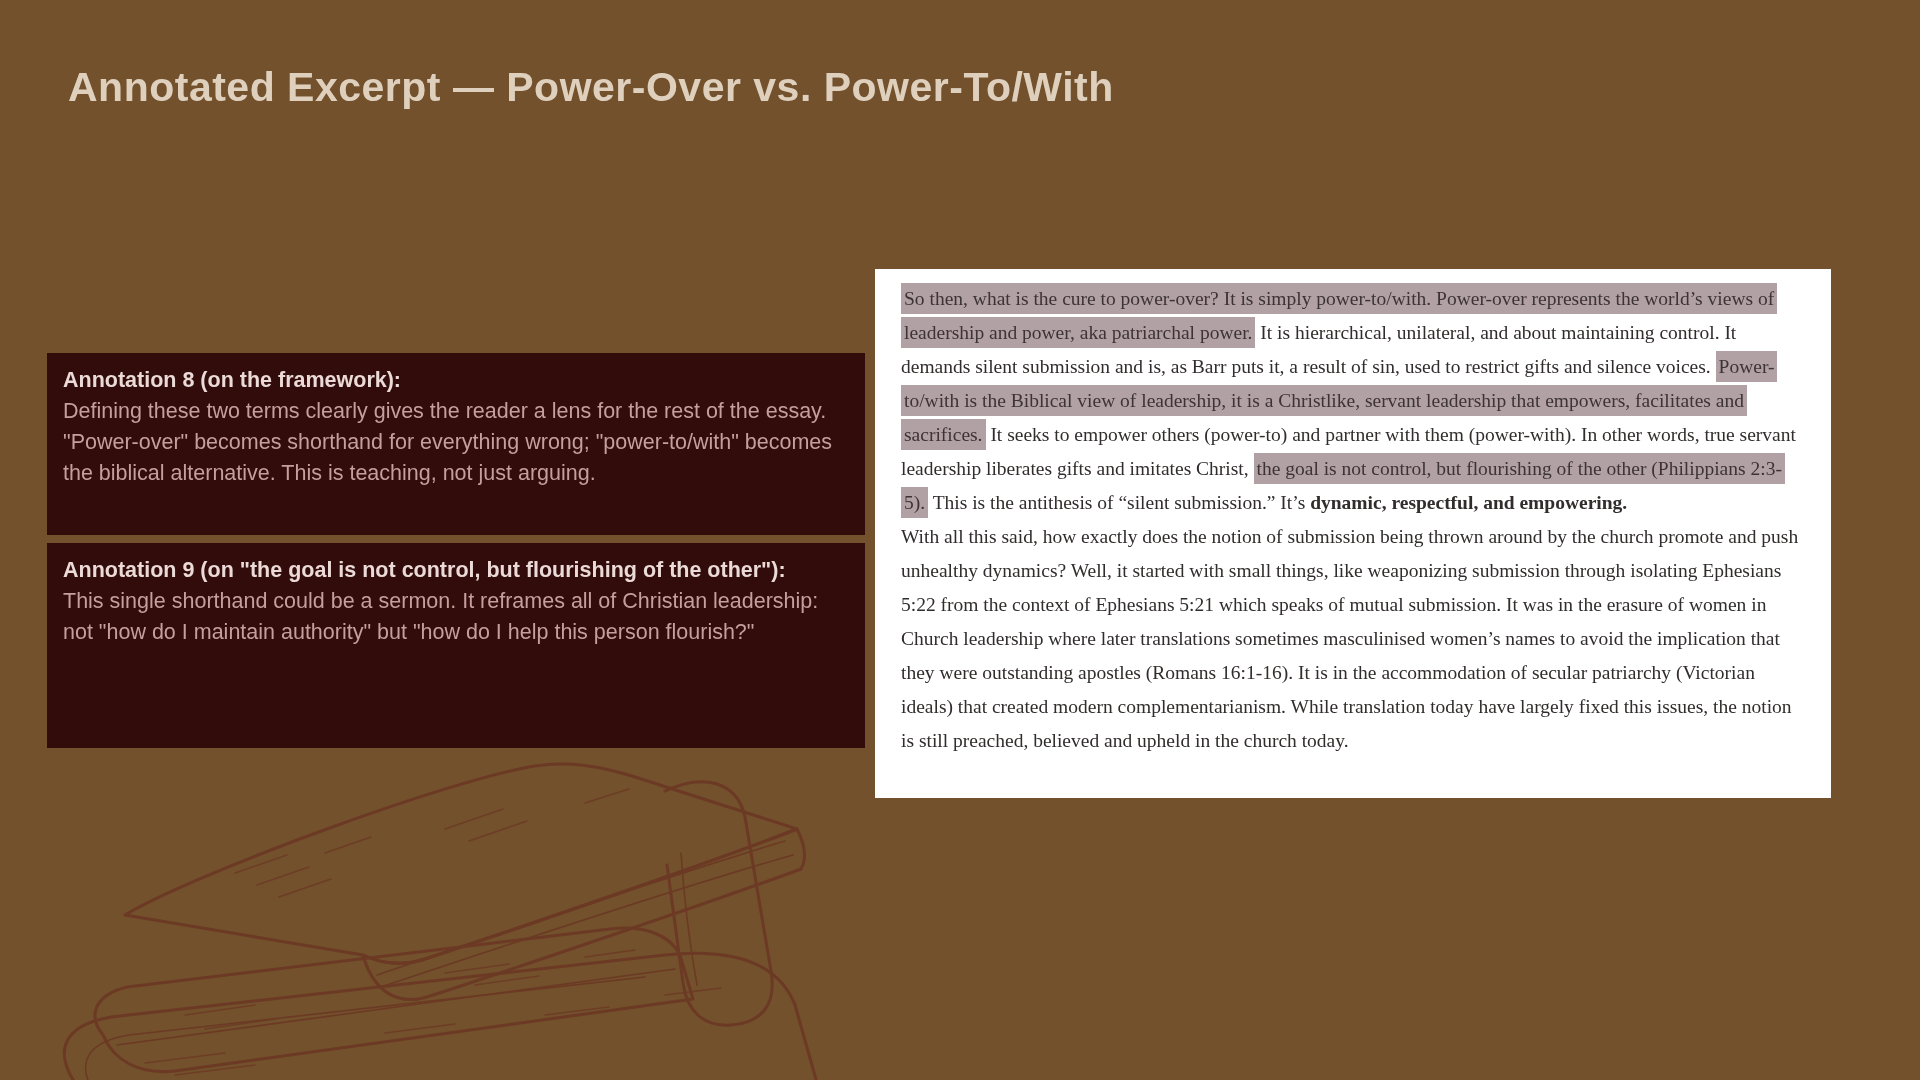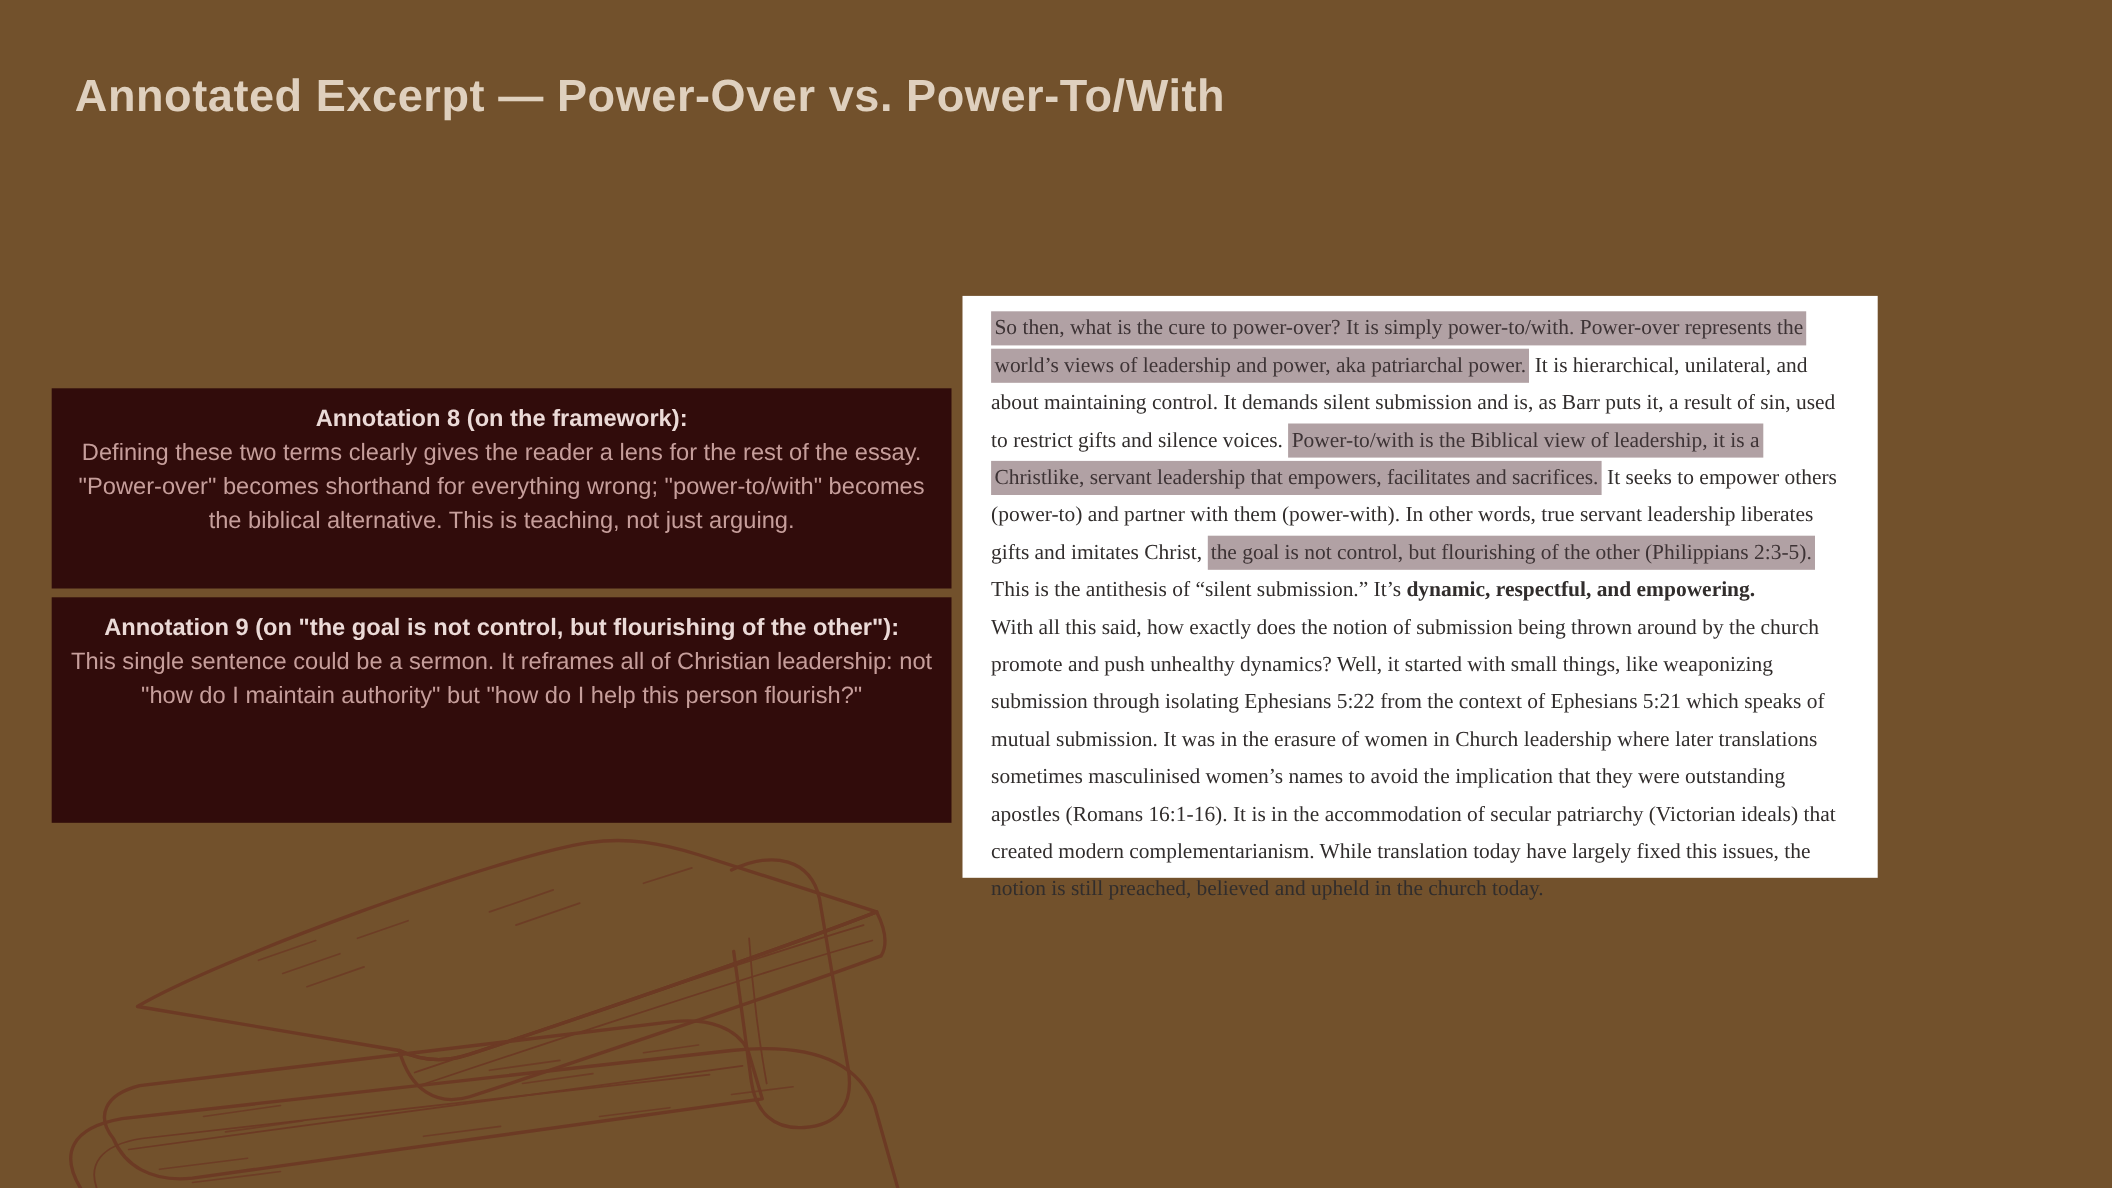--- a/index.html
+++ b/index.html
@@ -14,30 +14,30 @@
   .page-title {
     position:absolute; left:68px; top:58px; width:1280px;
     font-size:41px; font-weight:800; letter-spacing:.5px;
     line-height:1.43; color:#DFD0BE;
   }
 
   .annotation-card {
     position:absolute; left:47px; width:818px;
     background:#310C0B; color:#C69E9B;
     padding:12px 16px 14px 16px;
-    font-size:21.5px; line-height:31px;text-align:center;
+    font-size:21.5px; line-height:31px;
   }
   .annotation-card .card-heading {
     color:#EBDAD7; font-weight:bold;
   }
   .card-8 { top:353px; min-height:182px; }
   .card-9 { top:543px; min-height:205px; }
 
   .excerpt-panel {
-    position:absolute; left:875px; top:269px; width:832px; height:529px;
+    position:absolute; left:875px; top:269px; width:956px; height:529px;
     background:#FFFFFF; padding:13px 26px 16px 26px;
     font-family:"Liberation Serif", serif;
     font-size:19.5px; line-height:34px; color:#312D2C;
   }
   .excerpt-panel p + p { }
   .hl {
     background:#B1A1A4; color:#3D3335;
     padding:5px 3px;
     -webkit-box-decoration-break:clone; box-decoration-break:clone;
   }
@@ -54,21 +54,21 @@
 
   <h1 class="page-title">Annotated Excerpt — Power-Over vs. Power-To/With</h1>
 
   <div class="annotation-card card-8">
     <div class="card-heading">Annotation 8 (on the framework):</div>
     <div class="card-body">Defining these two terms clearly gives the reader a lens for the rest of the essay. "Power-over" becomes shorthand for everything wrong; "power-to/with" becomes the biblical alternative. This is teaching, not just arguing.</div>
   </div>
 
   <div class="annotation-card card-9">
     <div class="card-heading">Annotation 9 (on "the goal is not control, but flourishing of the other"):</div>
-    <div class="card-body">This single sentence could be a sermon. It reframes all of Christian leadership: not "how do I maintain authority" but "how do I help this person flourish?"</div>
+    <div class="card-body">This single shorthand could be a sermon. It reframes all of Christian leadership: not "how do I maintain authority" but "how do I help this person flourish?"</div>
   </div>
 
   <div class="excerpt-panel">
     <p><span class="hl">So then, what is the cure to power-over? It is simply power-to/with. Power-over represents the world’s views of leadership and power, aka patriarchal power.</span><span> It is hierarchical, unilateral, and about maintaining control. It demands silent submission and is, as Barr puts it, a result of sin, used to restrict gifts and silence voices. </span><span class="hl">Power-to/with is the Biblical view of leadership, it is a Christlike, servant leadership that empowers, facilitates and sacrifices.</span><span> It seeks to empower others (power-to) and partner with them (power-with). In other words, true servant leadership liberates gifts and imitates Christ, </span><span class="hl">the goal is not control, but flourishing of the other (Philippians 2:3-5).</span><span> This is the antithesis of “silent submission.” It’s </span><span class="b">dynamic, respectful, and empowering.</span></p>
     <p>With all this said, how exactly does the notion of submission being thrown around by the church promote and push unhealthy dynamics? Well, it started with small things, like weaponizing submission through isolating Ephesians 5:22 from the context of Ephesians 5:21 which speaks of mutual submission. It was in the erasure of women in Church leadership where later translations sometimes masculinised women’s names to avoid the implication that they were outstanding apostles (Romans 16:1-16). It is in the accommodation of secular patriarchy (Victorian ideals) that created modern complementarianism. While translation today have largely fixed this issues, the notion is still preached, believed and upheld in the church today.</p>
   </div>
 
   <svg class="books-illustration" viewBox="0 0 840 350" xmlns="http://www.w3.org/2000/svg" aria-hidden="true">
     <g fill="none" stroke="#6C3A24" stroke-width="3" stroke-linecap="round" stroke-linejoin="round">
 

